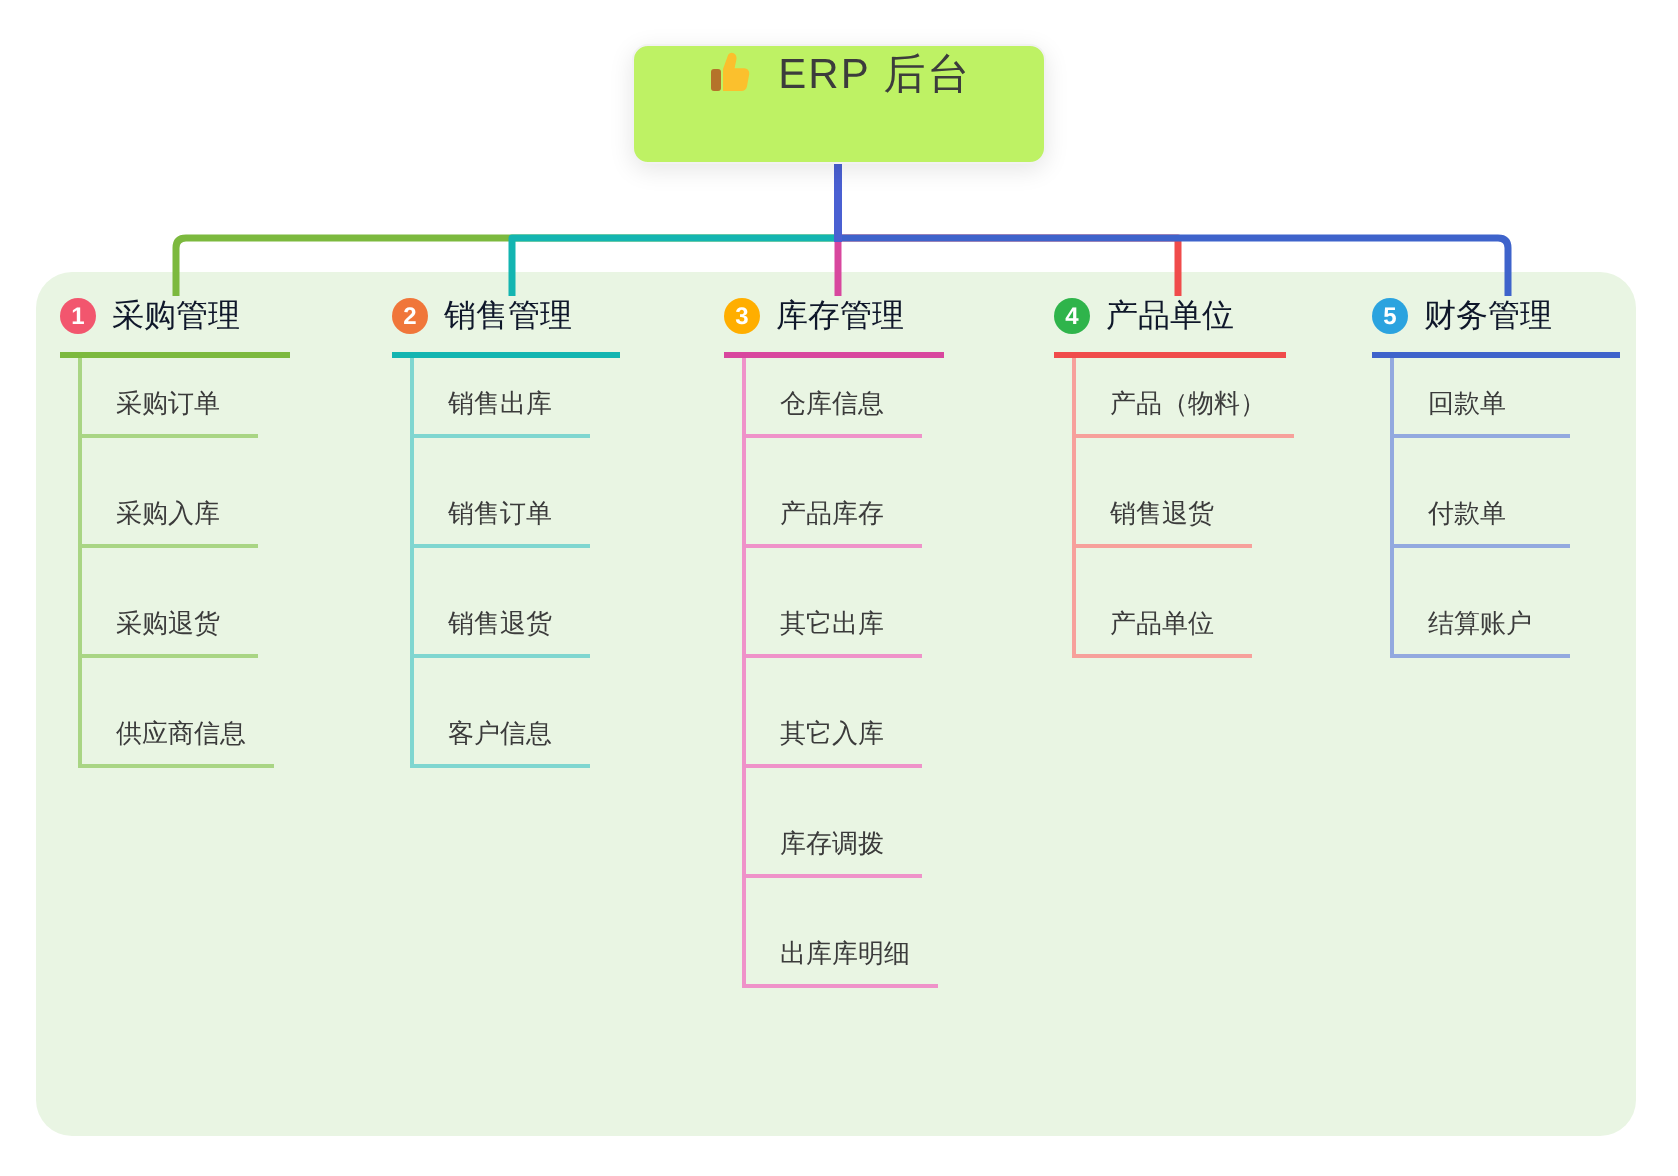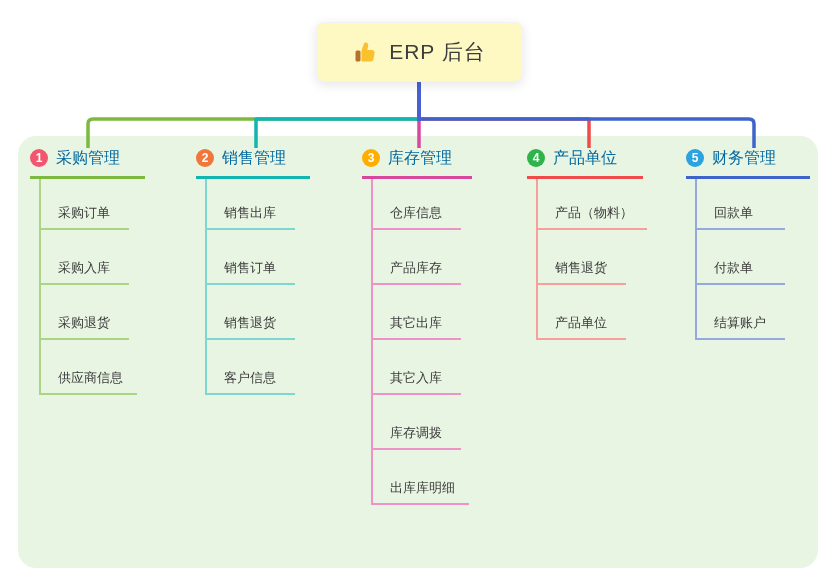--- a/index.html
+++ b/index.html
@@ -5,23 +5,23 @@
   html,body{margin:0;padding:0;}
   body{
     width:839px;height:588px;position:relative;overflow:hidden;
     background:#ffffff;
     font-family:"Liberation Sans","DejaVu Sans",sans-serif;
     color:#3b3b3b;
   }
   
   .root-card{
     position:absolute;left:316px;top:22px;width:207px;height:60px;
-    background:#fef9c3;border:1px solid #f2f2f2;border-radius:8px;
+    background:#bef264;border:1px solid #f2f2f2;border-radius:8px;
     box-shadow:0 3px 12px rgba(0,0,0,0.10);
-    display:flex;align-items:center;justify-content:center;gap:10px;
+    display:flex;align-items:flex-start;justify-content:center;gap:10px;
     z-index:4;box-sizing:border-box;
   }
   .root-card .title{font-size:21px;font-weight:500;color:#3c3c3c;letter-spacing:1px;}
   .thumb-icon{width:26px;height:26px;display:block;}
   
   .panel{
     position:absolute;left:18px;top:136px;width:800px;height:432px;
     background:#e9f5e3;border-radius:18px;z-index:1;
   }
   
@@ -32,32 +32,32 @@
   .branch-header{
     display:flex;align-items:center;gap:8px;
     padding-bottom:7px;height:22px;
     border-bottom:3px solid var(--line);
   }
   .badge{
     width:18px;height:18px;border-radius:50%;background:var(--badge);
     color:#fff;font-size:12px;font-weight:bold;
     display:flex;align-items:center;justify-content:center;flex:0 0 18px;
   }
-  .branch-label{font-size:16px;color:#0369a1;white-space:nowrap;font-family:Liberation Mono, monospace;}
+  .branch-label{font-size:16px;color:#0f172a;white-space:nowrap;font-family:Liberation Mono, monospace;}
   .branch-items{
     margin-left:9px;border-left:2px solid var(--light);
   }
   .branch-item{
     box-sizing:border-box;height:55px;
     display:flex;align-items:flex-end;
     width:-moz-fit-content;width:fit-content;min-width:88px;
     padding:0 14px 6px 17px;
     border-bottom:2px solid var(--light);
   }
-  .branch-item:first-child{height:51px;}
+  .branch-item:first-child{height:40px;}
   .branch-item .item-label{font-size:13px;color:#3b3b3b;white-space:nowrap;}
 </style>
 </head>
 <body>
 
 <div class="panel" style="background: rgb(233, 245, 227);"></div>
 
 <svg class="connectors" width="839" height="588" viewBox="0 0 839 588" fill="none">
     <path d="M88,148 V124 Q88,119 93,119 H419" stroke="#7cb93e" stroke-width="3.5" fill="none" stroke-linejoin="round"></path>
     <path d="M419,119 H256 V148" stroke="#13b5b1" stroke-width="3.5" fill="none" stroke-linejoin="round"></path>

